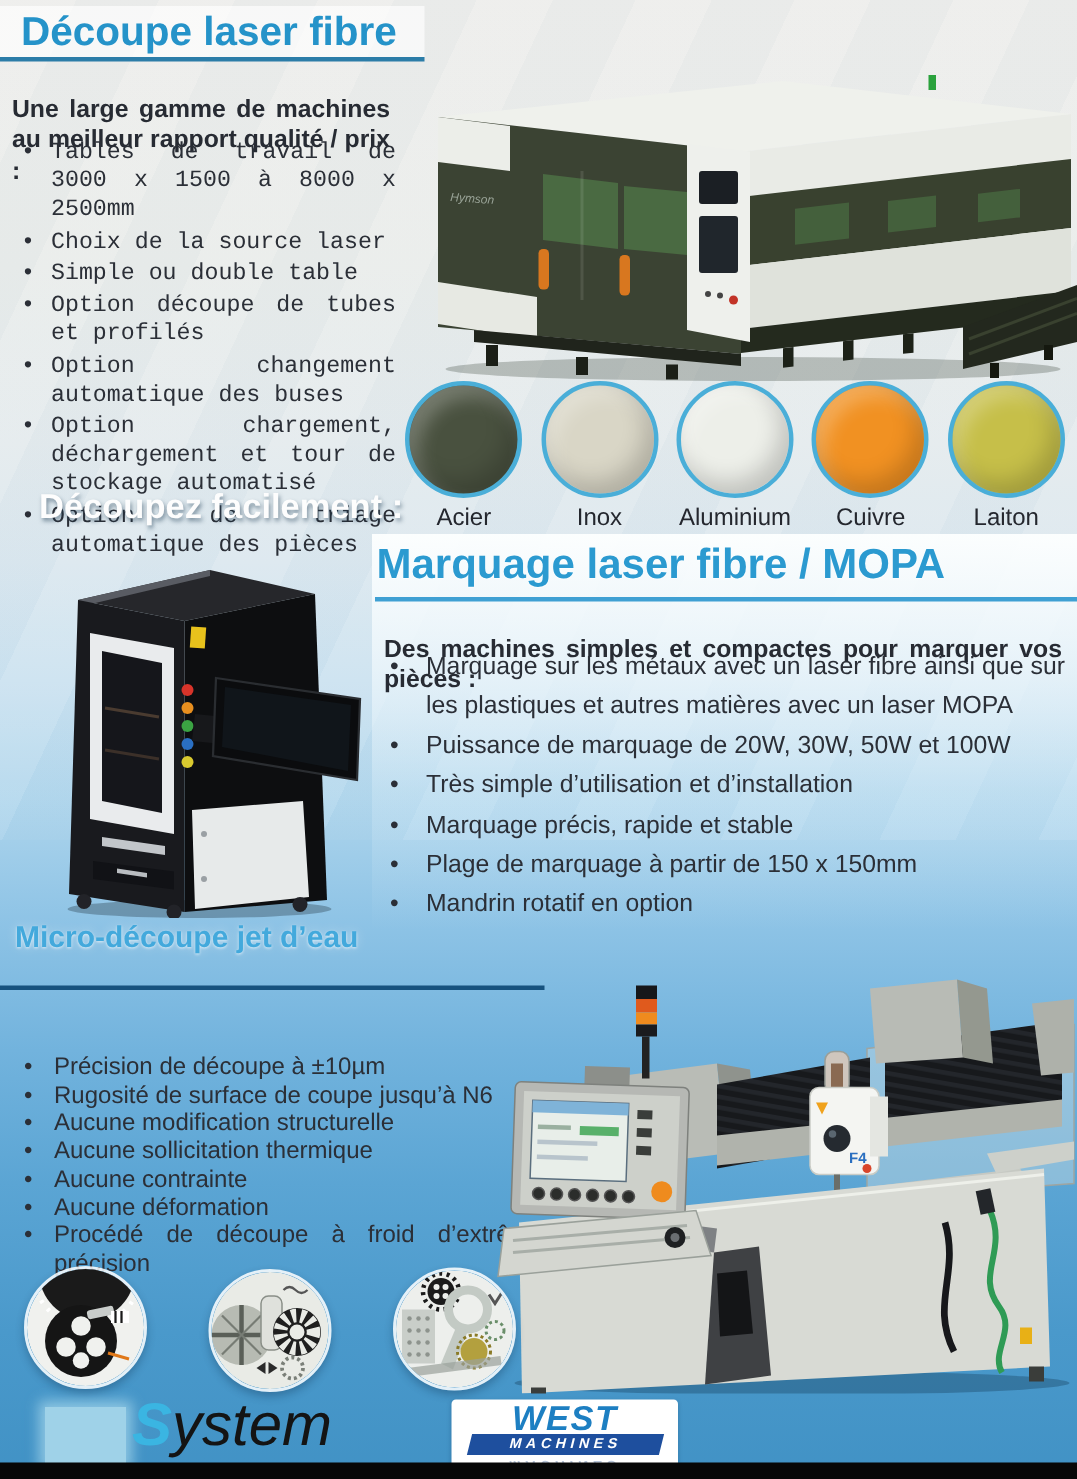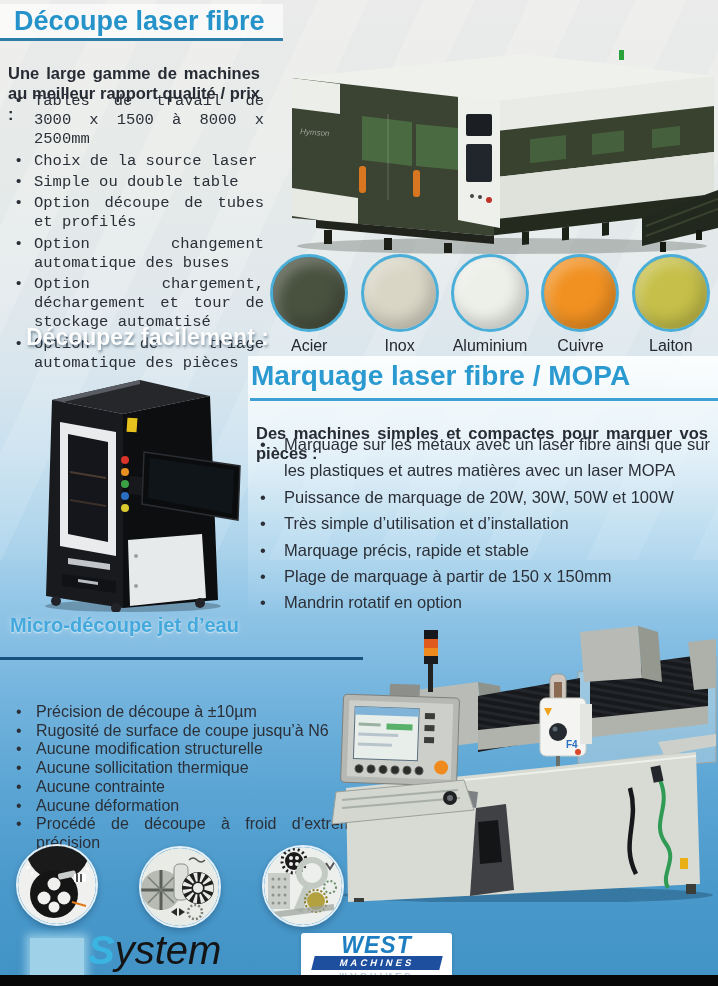--- a/index.html
+++ b/index.html
@@ -32,21 +32,21 @@
   ul.bullets li{position:relative;text-align:justify;}
   ul.bullets li::before{content:"\2022";position:absolute;color:#2b2f37;}
   .bullets1{left:6px;top:92px;width:258px;font-size:15.5px;line-height:1.24;}
   .bullets1 li{padding-left:28px;margin-bottom:2px;font-family:Liberation Mono, monospace;}
   .bullets1 li::before{left:8px;}
   .decoupez{position:absolute;left:26px;top:324px;font-size:23px;font-weight:700;color:#fdfdfd;
     text-shadow:1px 2px 3px rgba(25,55,80,.5);}
 
   .machine1{position:absolute;left:262px;top:50px;width:456px;height:206px;}
   .machine2{position:absolute;left:28px;top:360px;width:225px;height:252px;}
-  .machine3{position:absolute;left:328px;top:612px;width:390px;height:290px;}
+  .machine3{position:absolute;left:328px;top:639px;width:390px;height:290px;}
   .machine1 svg,.machine2 svg,.machine3 svg{display:block;width:100%;height:100%;}
 
   .materials{position:absolute;left:264px;top:254px;width:452px;display:flex;}
   .mat{flex:1;text-align:center;}
   .swatch{width:72px;height:72px;border-radius:50%;margin:0 auto;border:3px solid #4aaed8;
     box-shadow:inset -6px -8px 14px rgba(0,0,0,.18), inset 6px 8px 12px rgba(255,255,255,.25);}
   .mlabel{margin-top:5px;font-size:16px;color:#24272e;}
 
   .head2{position:absolute;right:20px;top:360px;width:470px;text-align:left;font-size:28px;color:#2b9ad0;
     text-shadow:0 1px 1px rgba(255,255,255,.8);}

